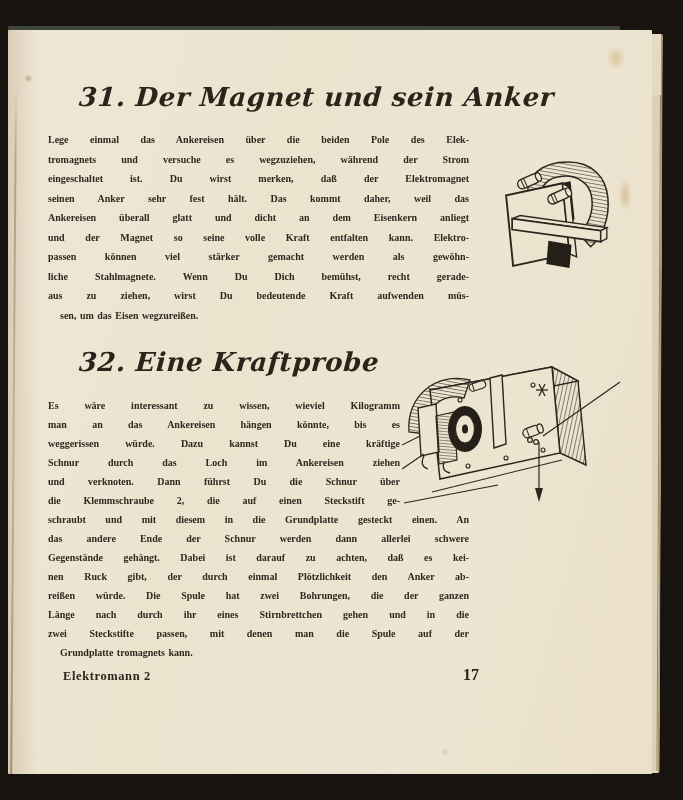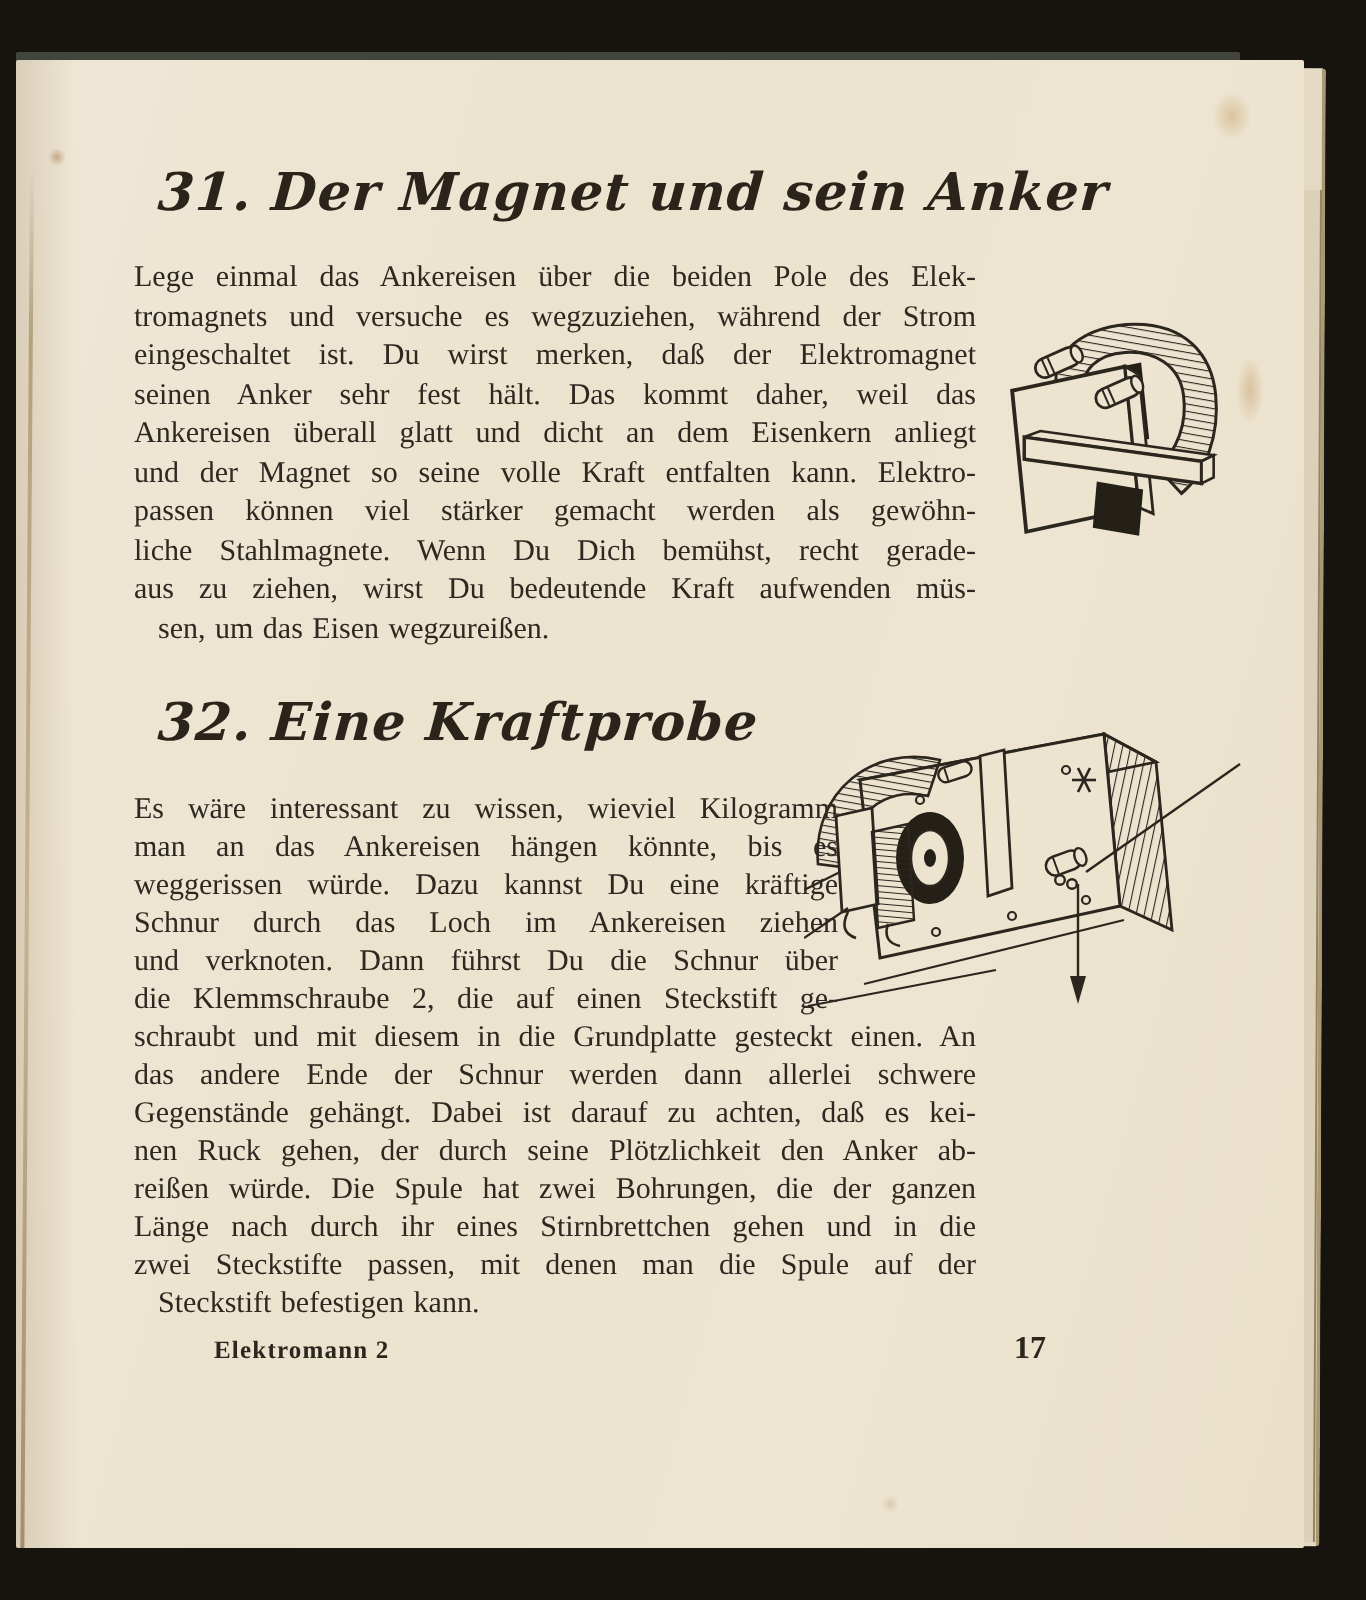--- a/index.html
+++ b/index.html
@@ -58,38 +58,38 @@
     font-family:"DejaVu Serif", serif;
     font-style:italic;font-weight:700;
     font-size:26px;letter-spacing:.6px;
     transform:skewX(-4deg);transform-origin:left bottom;
     white-space:nowrap;color:#2a241b;
   }
   .h31{top:52px;}
   .h32{top:317px;}
 
   .para{
-    position:absolute;left:59px;width:421px;
-    font-size:15px;font-weight:400;line-height:19.5px;
+    position:absolute;left:40px;width:421px;
+    font-size:10px;font-weight:700;line-height:19.5px;
     color:#2e2920;word-spacing:1px;
   }
   .p31{top:100px;}
   .p32{top:366px;line-height:19px;}
   .ln{text-align:justify;text-align-last:justify;-moz-text-align-last:justify;white-space:normal;}
   .ln.last{text-align-last:left;margin-left:12px;-moz-text-align-last:left;}
   .p32 .ln.narrow{margin-right:69px;}
 
   .illus{position:absolute;}
   .illus1{left:488px;top:125px;width:134px;height:117px;}
   .illus2{left:394px;top:322px;width:241px;height:159px;}
   .illus svg{width:100%;height:100%;display:block;}
 
   .footer{
     position:absolute;left:55px;top:636px;width:421px;
-    display:flex;justify-content:space-between;align-items:baseline;margin-left:44px;
+    display:flex;justify-content:space-between;align-items:baseline;
   }
   .footer .book{font-size:12.5px;font-weight:700;letter-spacing:.6px;}
   .footer .pagenum{font-size:16px;font-weight:700;padding-right:5px;}
 </style>
 </head>
 <body>
 
 <div class="cover-edge"></div>
 <div class="page-stack"></div>
 <div class="page-stack2"></div>
@@ -228,24 +228,24 @@
   <div class="para p32">
     <div class="ln narrow">Es wäre interessant zu wissen, wieviel Kilogramm</div>
     <div class="ln narrow">man an das Ankereisen hängen könnte, bis es</div>
     <div class="ln narrow">weggerissen würde. Dazu kannst Du eine kräftige</div>
     <div class="ln narrow">Schnur durch das Loch im Ankereisen ziehen</div>
     <div class="ln narrow">und verknoten. Dann führst Du die Schnur über</div>
     <div class="ln narrow">die Klemmschraube 2, die auf einen Steckstift ge-</div>
     <div class="ln">schraubt und mit diesem in die Grundplatte gesteckt einen. An</div>
     <div class="ln">das andere Ende der Schnur werden dann allerlei schwere</div>
     <div class="ln">Gegenstände gehängt. Dabei ist darauf zu achten, daß es kei-</div>
-    <div class="ln">nen Ruck gehen, der durch seine Plötzlichkeit den Anker ab-</div>
+    <div class="ln">nen Ruck gibt, der durch einmal Plötzlichkeit den Anker ab-</div>
     <div class="ln">reißen würde. Die Spule hat zwei Bohrungen, die der ganzen</div>
     <div class="ln">Länge nach durch ihr eines Stirnbrettchen gehen und in die</div>
     <div class="ln">zwei Steckstifte passen, mit denen man die Spule auf der</div>
-    <div class="ln last">Steckstift befestigen kann.</div>
+    <div class="ln last">Grundplatte tromagnets kann.</div>
   </div>
 
   <div class="footer">
     <span class="book">Elektromann 2</span>
     <span class="pagenum">17</span>
   </div>
 </div>
 
 </body></html>

